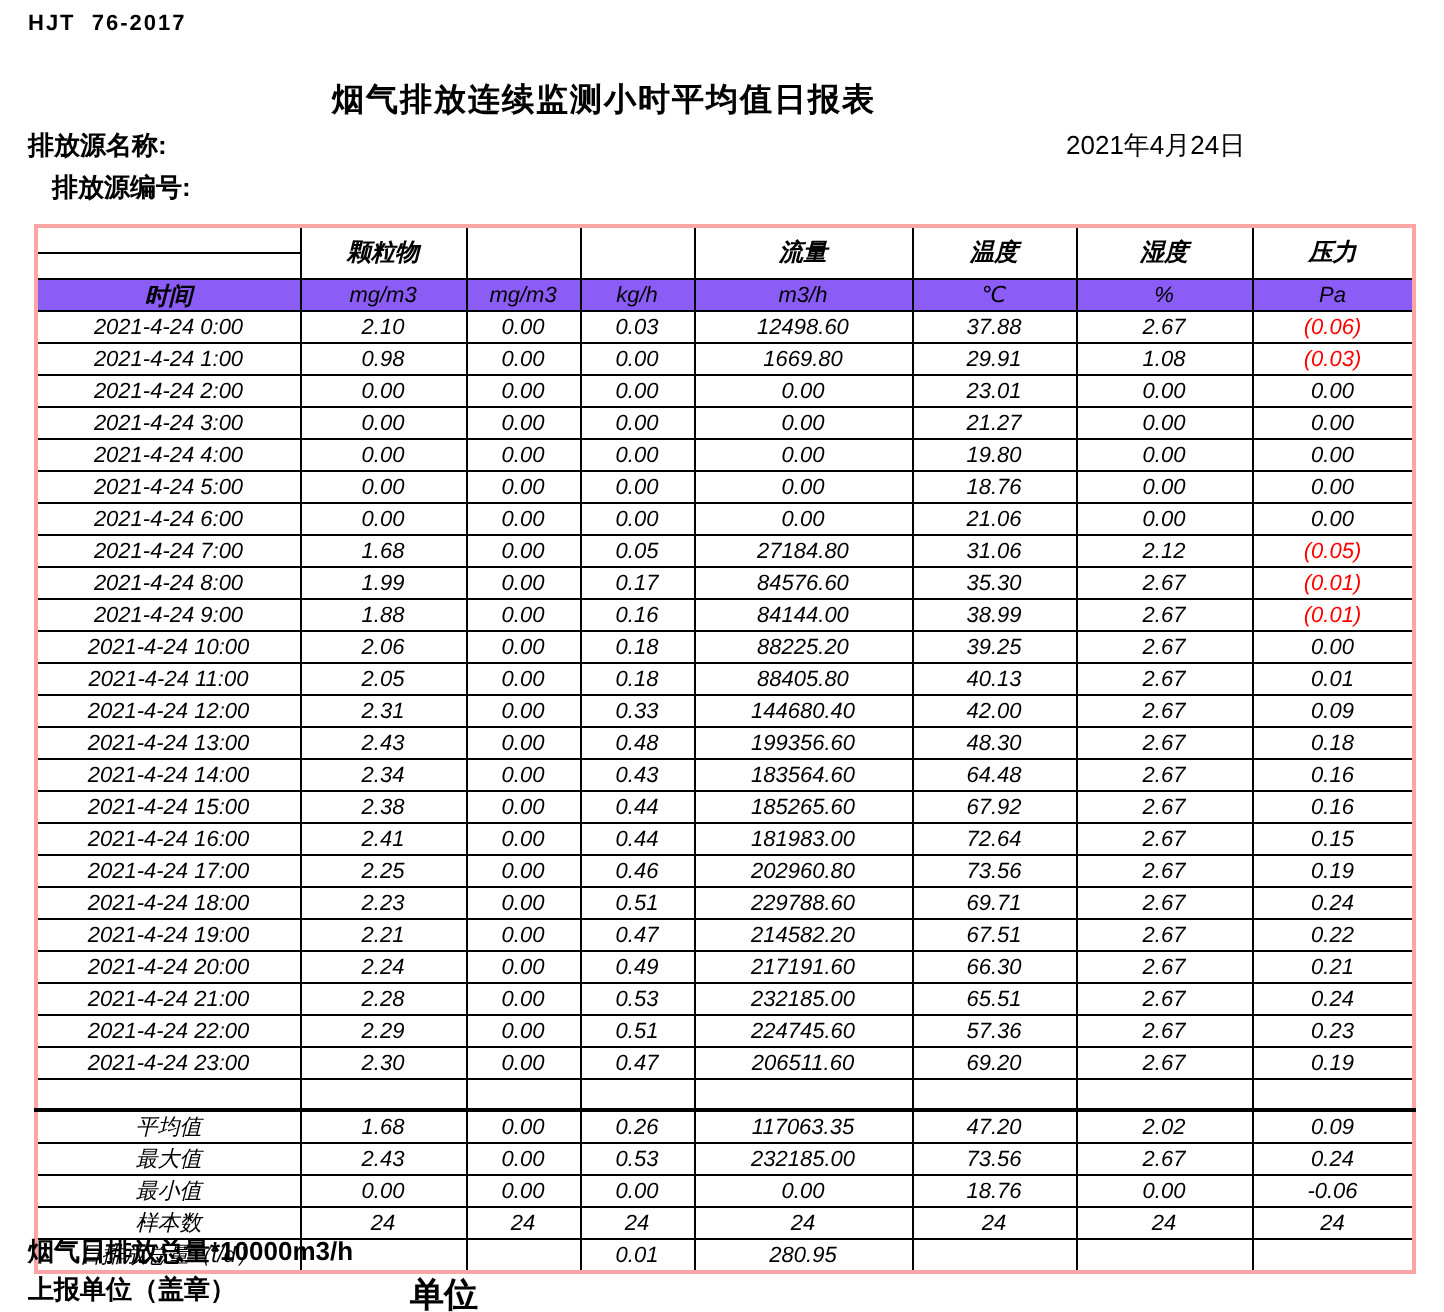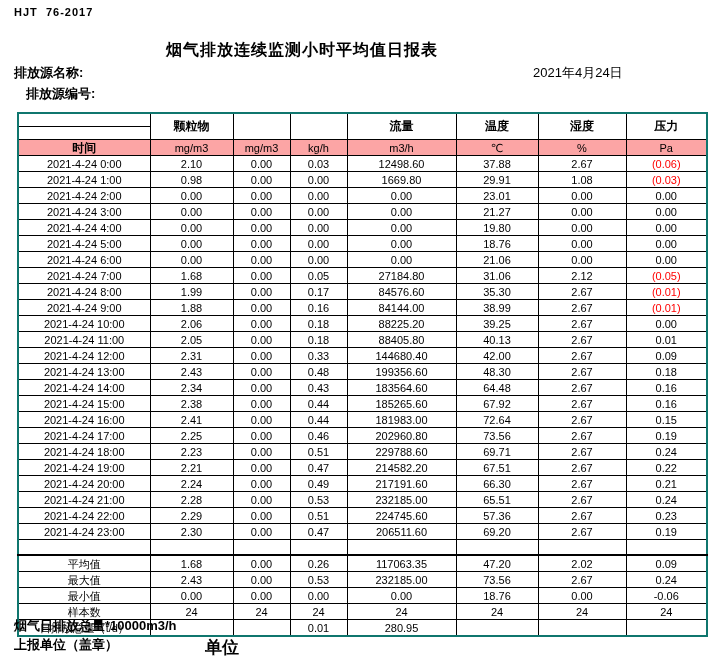--- a/index.html
+++ b/index.html
@@ -8,26 +8,26 @@
     font-family:"Liberation Sans","DejaVu Sans",sans-serif;color:#000;
     overflow:hidden;
   }
   .doc-code{position:absolute;left:14px;top:6px;font-size:11px;font-weight:bold;white-space:pre;letter-spacing:1px;text-align:right;}
   .title{position:absolute;left:0;top:40px;width:604px;text-align:center;font-size:16px;font-weight:bold;letter-spacing:1px;}
   .src-label{position:absolute;left:14px;font-size:13px;font-weight:bold;}
   .src-name{top:64px;}
   .src-code{top:85px;margin-left:12px;}
   .date{position:absolute;left:497px;top:64px;font-size:13px;margin-left:36px;}
   .table-wrap{position:absolute;left:17px;top:112px;}
-  table{border-collapse:collapse;table-layout:fixed;width:690px;border:2px solid #0f766e;}
+  table{border-collapse:collapse;table-layout:fixed;width:690px;border:2px solid #fca5a5;font-style:italic;}
   td{border:1px solid #000;padding:0;height:15px;line-height:14px;font-size:11px;
      text-align:center;vertical-align:middle;white-space:nowrap;overflow:hidden;}
   tr.band td{height:12px;line-height:11px;}
   td.group{font-weight:bold;font-size:12px;}
-  td.green{background:#fca5a5;}
+  td.green{background:#8b5cf6;}
   td.time-h{font-weight:bold;font-size:12px;}
   td.unit{font-size:11px;}
   tr.spacer td{height:14px;}
   tr.sum-first td{border-top:2px solid #000;}
   .neg{color:#FF0000;margin-left:20px;}
   .footer-note{position:absolute;left:14px;top:617px;font-size:13px;font-weight:bold;}
   .footer-stamp{position:absolute;left:14px;top:636px;font-size:13px;font-weight:bold;text-align:center;}
   .footer-unit{position:absolute;left:205px;top:636px;font-size:17px;font-weight:bold;}
 </style>
 </head>

